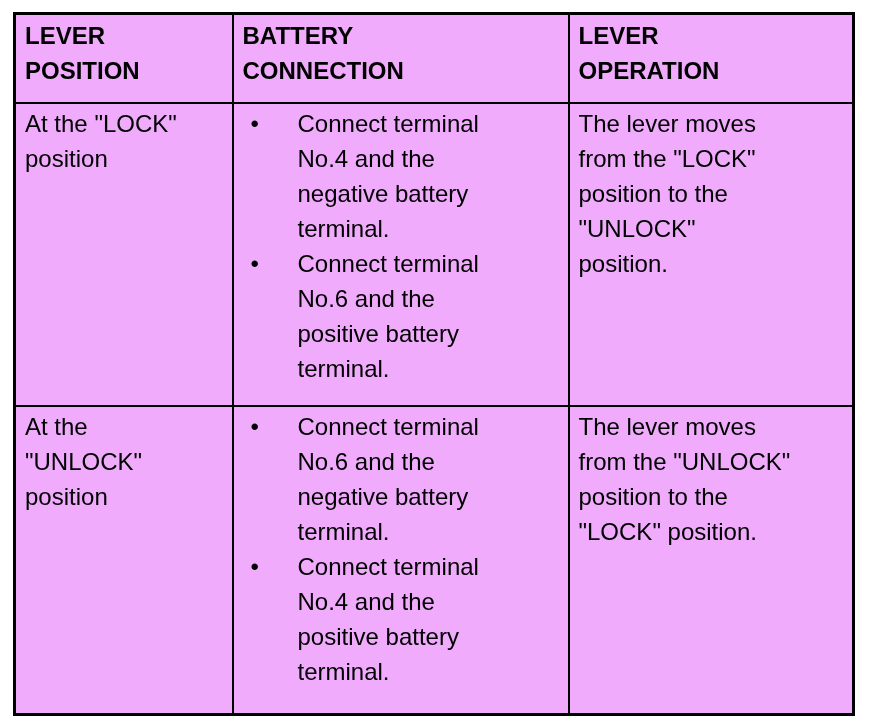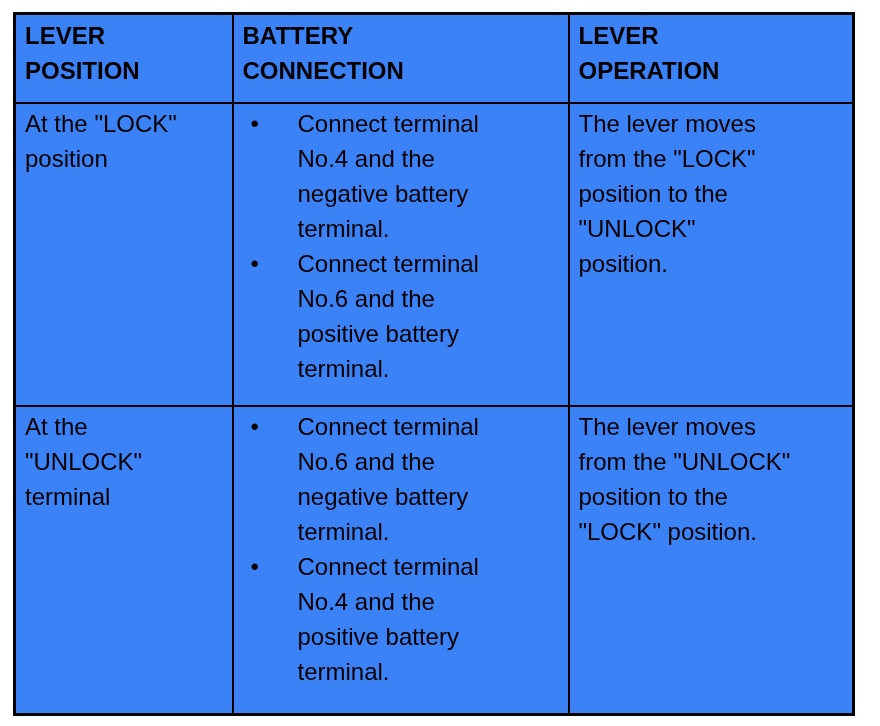--- a/index.html
+++ b/index.html
@@ -15,21 +15,21 @@
     color: #000000;
   }
   table.doc-table {
     position: absolute;
     left: 13px;
     top: 12px;
     width: 839px;
     border-collapse: collapse;
     table-layout: fixed;
     border: 3px solid #000000;
-    background: #3b82f6;
+    background: #f0abfc;
   }
   .col-position  { width: 218px; }
   .col-battery   { width: 336px; }
   .col-operation { width: 285px; }
 
   th, td {
     border: 2px solid #000000;
     vertical-align: top;
     text-align: left;
     font-size: 24px;
@@ -119,21 +119,21 @@
 from the "LOCK"
 position to the
 "UNLOCK"
 position.</span>
       </td>
     </tr>
     <tr class="row-body-2">
       <td>
         <span class="cell-text">At the
 "UNLOCK"
-terminal</span>
+position</span>
       </td>
       <td>
         <ul class="bullet-list">
           <li class="bullet-item">
             <span class="bullet-icon">•</span>
             <span class="bullet-text">Connect terminal
 No.6 and the
 negative battery
 terminal.</span>
           </li>

